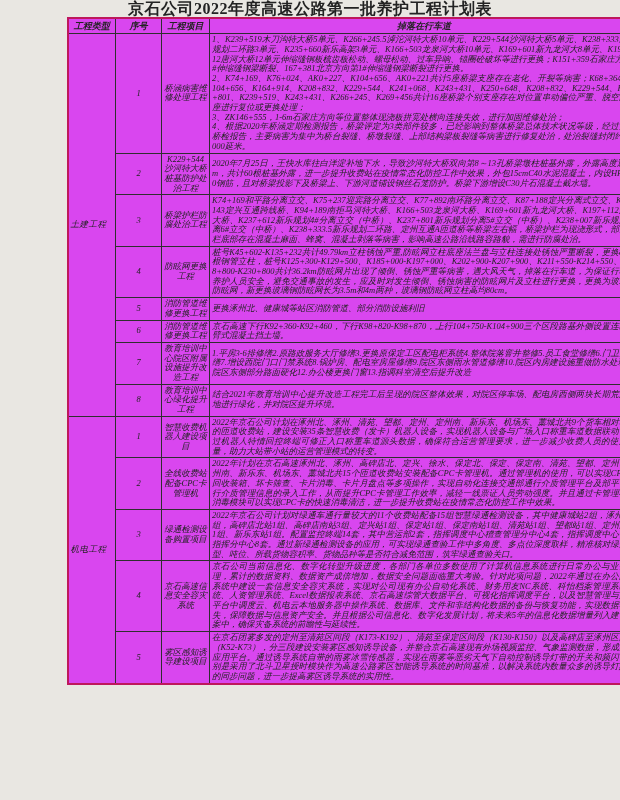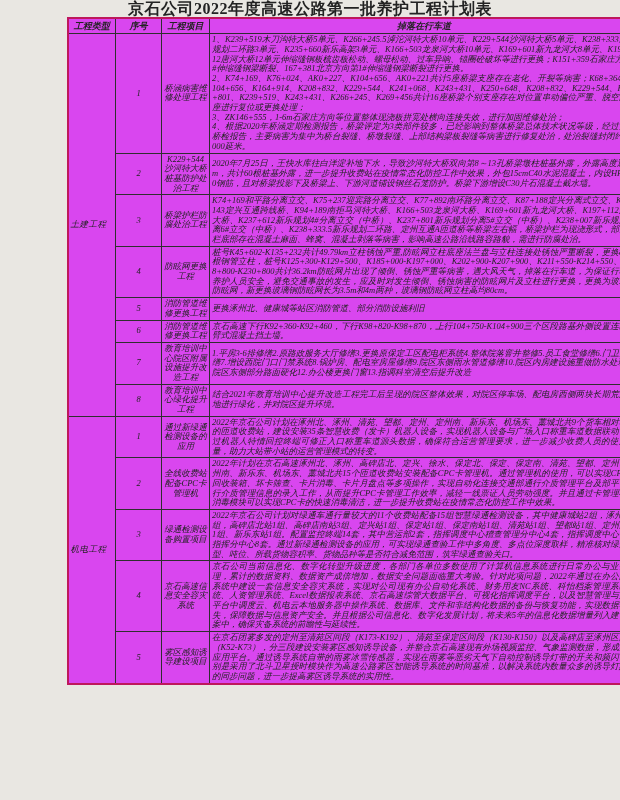--- a/index.html
+++ b/index.html
@@ -124,21 +124,21 @@
       <tr>
         <td class="c-no">8</td>
         <td class="c-proj">教育培训中心绿化提升工程</td>
         <td class="c-main">结合2021年教育培训中心提升改造工程完工后呈现的院区整体效果，对院区停车场、配电房西侧两块长期荒废土地进行绿化，并对院区提升环境。</td>
         <td class="c-est">195</td>
       </tr>
 
       <tr>
         <td class="c-type" rowspan="5">机电工程</td>
         <td class="c-no">1</td>
-        <td class="c-proj">通过新绿通检测设备的应用</td>
+        <td class="c-proj">智慧收费机器人建设项目</td>
         <td class="c-main">2022年京石公司计划在涿州北、涿州、清苑、望都、定州、定州南、新乐东、机场东、藁城北共9个货车相对较少的匝道收费站，建设安装35条智慧收费（发卡）机器人设备，实现机器人设备与广场入口称重车道数据联动，通过机器人特情回控终端可修正入口称重车道源头数据，确保符合运营管理要求，进一步减少收费人员的使用数量，助力大站带小站的运营管理模式的转变。</td>
         <td class="c-est">1000</td>
       </tr>
       <tr>
         <td class="c-no">2</td>
         <td class="c-proj">全线收费站配备CPC卡管理机</td>
         <td class="c-main">2022年计划在京石高速涿州北、涿州、高碑店北、定兴、徐水、保定北、保定、保定南、清苑、望都、定州、定州南、新乐东、机场东、藁城北共15个匝道收费站安装配备CPC卡管理机。通过管理机的使用，可以实现CPC卡回收装箱、坏卡筛查、卡片消毒、卡片月盘点等多项操作，实现自动化连接交通部通行介质管理平台及部平台通行介质管理信息的录入工作，从而提升CPC卡管理工作效率，减轻一线票证人员劳动强度。并且通过卡管理机的消毒模块可以实现CPC卡的快速消毒清洁，进一步提升收费站在疫情常态化防控工作中效果。</td>
         <td class="c-est">50</td>
       </tr>
       <tr>

